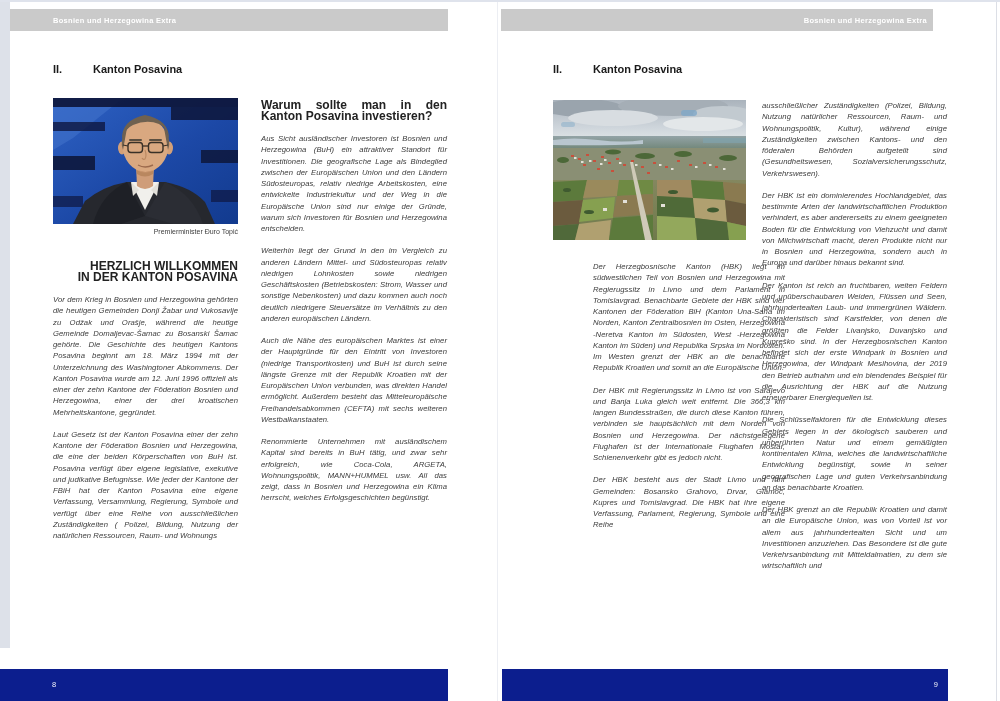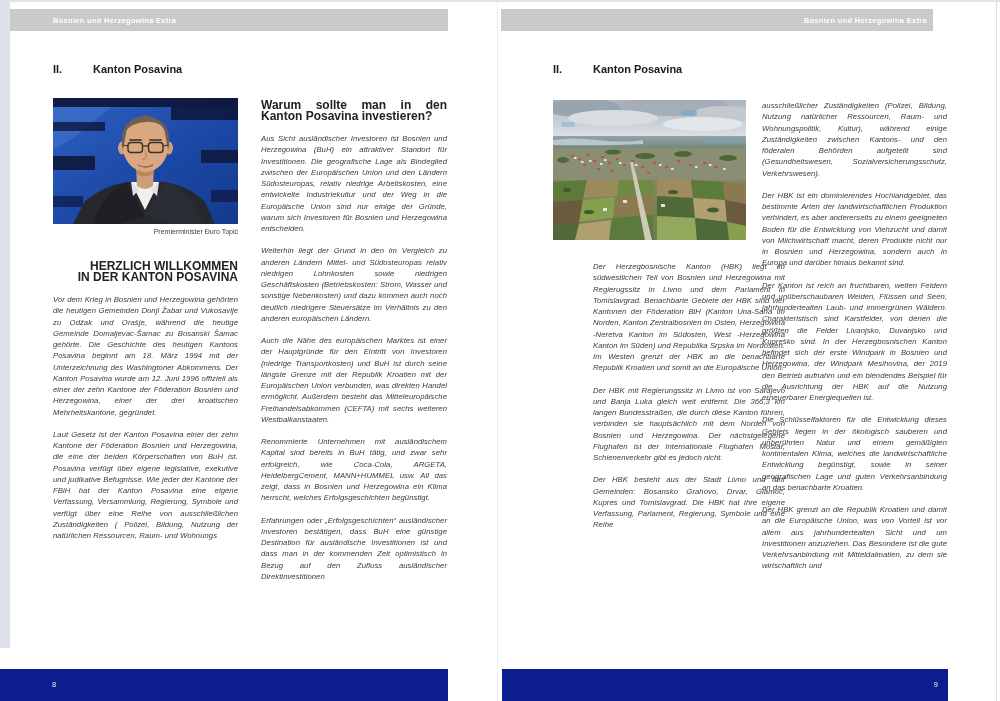--- a/index.html
+++ b/index.html
@@ -128,22 +128,21 @@
     </div>
     <p>Vor dem Krieg in Bosnien und Herzegowina gehörten die heutigen Gemeinden Donji Žabar und Vukosavlje zu Odžak und Orašje, während die heutige Gemeinde Domaljevac-Šamac zu Bosanski Šamac gehörte. Die Geschichte des heutigen Kantons Posavina beginnt am 18. März 1994 mit der Unterzeichnung des Washingtoner Abkommens. Der Kanton Posavina wurde am 12. Juni 1996 offiziell als einer der zehn Kantone der Föderation Bosnien und Herzegowina, einer der drei kroatischen Mehrheitskantone, gegründet.</p>
     <p>Laut Gesetz ist der Kanton Posavina einer der zehn Kantone der Föderation Bosnien und Herzegowina, die eine der beiden Körperschaften von BuH ist. Posavina verfügt über eigene legislative, exekutive und judikative Befugnisse. Wie jeder der Kantone der FBiH hat der Kanton Posavina eine eigene Verfassung, Versammlung, Regierung, Symbole und verfügt über eine Reihe von ausschließlichen Zuständigkeiten ( Polizei, Bildung, Nutzung der natürlichen Ressourcen, Raum- und Wohnungs</p>
   </div>
 
   <div class="textcol col-l2">
     <div class="col-head">Warum sollte man in den Kanton Posavina investieren?</div>
     <p>Aus Sicht ausländischer Investoren ist Bosnien und Herzegowina (BuH) ein attraktiver Standort für Investitionen. Die geografische Lage als Bindeglied zwischen der Europäischen Union und den Ländern Südosteuropas, relativ niedrige Arbeitskosten, eine entwickelte Industriekultur und der Weg in die Europäische Union sind nur einige der Gründe, warum sich Investoren für Bosnien und Herzegowina entscheiden.</p>
     <p>Weiterhin liegt der Grund in den im Vergleich zu anderen Ländern Mittel- und Südosteuropas relativ niedrigen Lohnkosten sowie niedrigen Geschäftskosten (Betriebskosten: Strom, Wasser und sonstige Nebenkosten) und dazu kommen auch noch deutlich niedrigere Steuersätze im Verhältnis zu den anderen europäischen Ländern.</p>
     <p>Auch die Nähe des europäischen Marktes ist einer der Hauptgründe für den Eintritt von Investoren (niedrige Transportkosten) und BuH ist durch seine längste Grenze mit der Republik Kroatien mit der Europäischen Union verbunden, was direkten Handel ermöglicht. Außerdem besteht das Mitteleuropäische Freihandelsabkommen (CEFTA) mit sechs weiteren Westbalkanstaaten.</p>
-    <p>Renommierte Unternehmen mit ausländischem Kapital sind bereits in BuH tätig, und zwar sehr erfolgreich, wie Coca-Cola, ARGETA, HeidelbergCement, MANN+HUMMEL usw. All das zeigt, dass in Bosnien und Herzegowina ein Klima herrscht, welches Erfolgsgeschichten begünstigt.</p>
-    <p>Erfahrungen oder „Erfolgsgeschichten“ ausländischer Investoren bestätigen, dass BuH eine günstige Destination für ausländische Investitionen ist und dass man in der kommenden Zeit optimistisch in Bezug auf den Zufluss ausländischer Direktinvestitionen</p>
+    <p>Renommierte Unternehmen mit ausländischem Kapital sind bereits in BuH tätig, und zwar sehr erfolgreich, wie Coca-Cola, ARGETA, Wohnungspolitik, MANN+HUMMEL usw. All das zeigt, dass in Bosnien und Herzegowina ein Klima herrscht, welches Erfolgsgeschichten begünstigt.</p>
   </div>
 
   <div class="footer-bar fb-left">
     <span class="page-num pn-left">8</span>
   </div>
 
   <div class="header-bar hb-right">
     <span class="hdr-text">Bosnien und Herzegowina Extra</span>
   </div>
 

